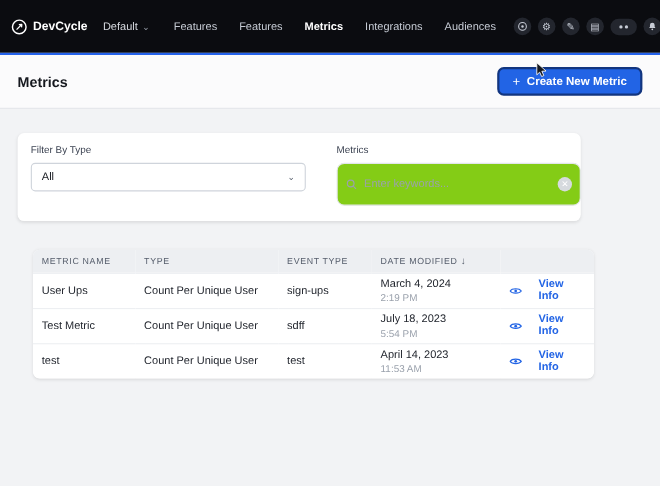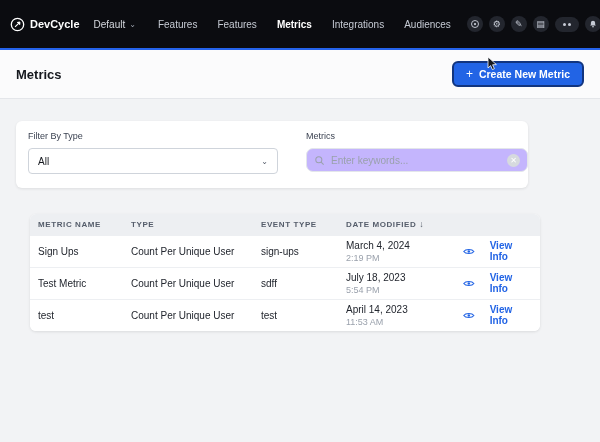--- a/index.html
+++ b/index.html
@@ -56,22 +56,22 @@
     border-radius:6px; box-shadow:0 1px 3px rgba(0,0,0,.09);
     padding:10px 12px 14px; display:flex; gap:28px;
   }
   .field-label { font-size:9px; color:#3c4352; margin-bottom:7px; }
   .select-box {
     width:250px; height:26px; border:1px solid #cfd4db; border-radius:4px;
     display:flex; align-items:center; justify-content:space-between;
     padding:0 9px; font-size:10px; color:#15181e; cursor:pointer; background:#fff;
   }
   .search-wrap {
-    width:222px; height:24px; border:1px solid #e3e6ea; border-radius:7px;
-    display:flex; align-items:center; padding:0 7px; gap:6px; background:#c4b5fd;
+    width:222px; height:39px; border:1px solid #e3e6ea; border-radius:7px;
+    display:flex; align-items:center; padding:0 7px; gap:6px; background:#84cc16;
   }
   .search-input {
     border:none; outline:none; flex:1; font-size:10px; color:#15181e;
     font-family:"Liberation Sans", sans-serif; min-width:0; background:transparent;
   }
   .search-input::placeholder { color:#9aa1ac; }
   .clear-btn {
     width:13px; height:13px; border-radius:50%; background:#d6dade;
     color:#ffffff; font-size:8px; display:flex; align-items:center; justify-content:center;
     cursor:pointer; flex:0 0 auto;
@@ -79,21 +79,21 @@
 
   
   .table-card {
     margin:26px 0 0 30px; width:510px; background:#fff;
     border-radius:6px; box-shadow:0 1px 3px rgba(0,0,0,.1); overflow:hidden;
   }
   table { width:100%; border-collapse:collapse; table-layout:fixed; }
   thead tr { background:#edeff2; height:21px; }
   th {
     font-size:8px; letter-spacing:.6px; color:#555d6b; text-align:left;
-    padding:0 8px; font-weight:bold; text-transform:uppercase; cursor:pointer;
+    padding:0 8px; font-weight:normal; text-transform:uppercase; cursor:pointer;
   }
   .sort-arrow { font-size:9px; margin-left:3px; color:#555d6b; }
   tbody tr { height:31px; border-top:1px solid #edeff2; background:#fff; }
   td { font-size:10px; color:#22262e; padding:4px 8px; vertical-align:middle; }
   .time-text { font-size:9px; color:#9aa1ac; margin-top:2px; }
   .view-info {
     color:#2264e5; font-size:10px; display:flex; align-items:center; gap:15px;
     cursor:pointer; font-weight:bold;
   }
 
@@ -203,21 +203,21 @@
         <th>Type</th>
         <th>Event Type</th>
         <th>
           <span>Date Modified</span><span class="sort-arrow">↓</span>
         </th>
         <th></th>
       </tr>
     </thead>
     <tbody>
       <tr>
-        <td>Sign Ups</td>
+        <td>User Ups</td>
         <td>Count Per Unique User</td>
         <td>sign-ups</td>
         <td>
           <div>March 4, 2024</div>
           <div class="time-text">2:19 PM</div>
         </td>
         <td>
           <span class="view-info">
             <svg width="12" height="9" viewBox="0 0 16 11">
                 <path d="M1 5.5 C3.4 1.8 12.6 1.8 15 5.5 C12.6 9.2 3.4 9.2 1 5.5 Z" fill="none" stroke="#2264e5" stroke-width="1.4"></path>

